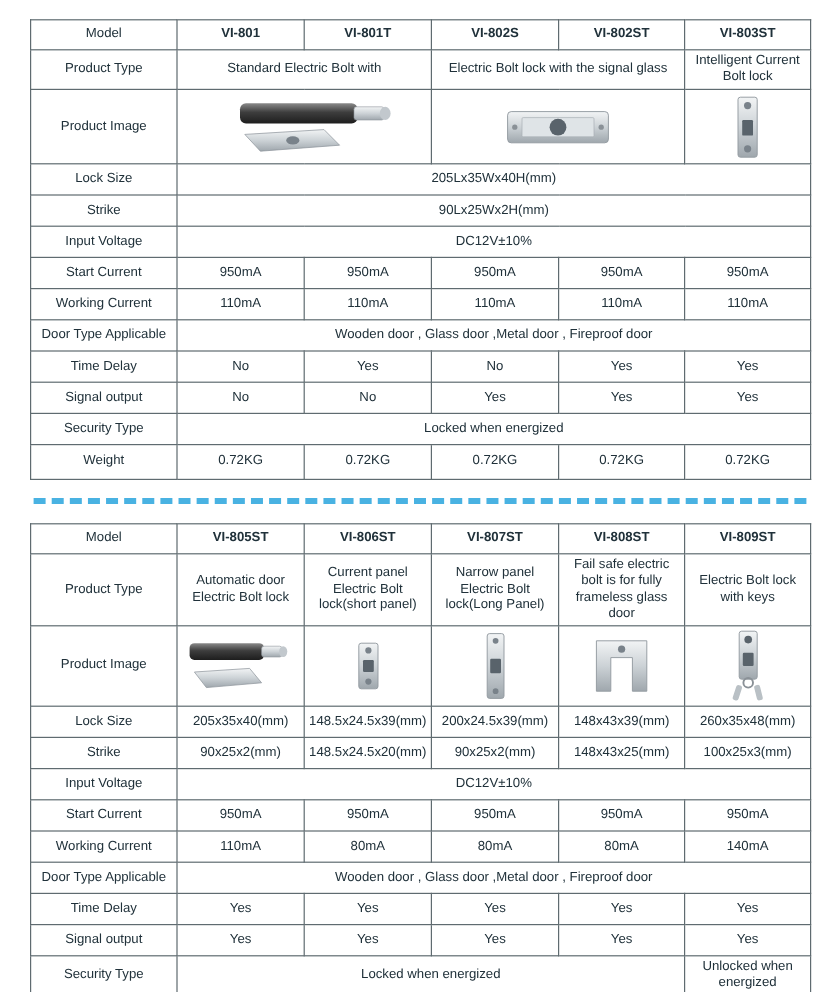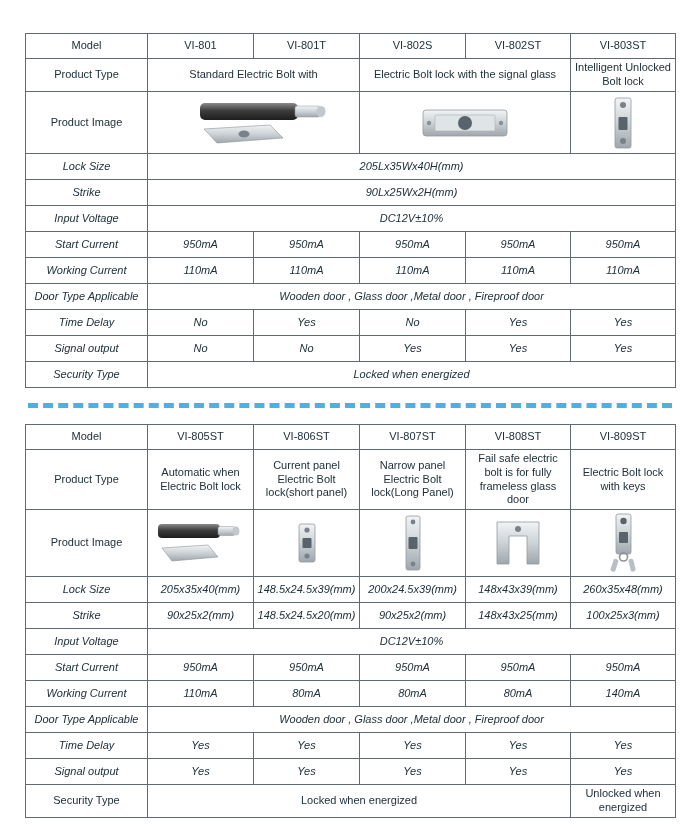--- a/index.html
+++ b/index.html
@@ -1,27 +1,27 @@
 <!DOCTYPE html>
 <html><head>
 <meta charset="utf-8">
 <style>
   html,body{margin:0;padding:0;background:#ffffff;}
   body{width:700px;height:827px;font-family:"Liberation Sans",sans-serif;}
-  .page{box-sizing:border-box;width:700px;height:827px;padding:33px 25px 10px 25px;background:#fff;}
+  .page{box-sizing:border-box;width:700px;height:827px;padding:16px 25px 10px 25px;background:#fff;}
   table.spec{border-collapse:collapse;table-layout:fixed;width:650px;background:#fff;}
   table.spec td{border:1px solid #5f6b70;text-align:center;vertical-align:middle;
     padding:2px 3px;font-size:11px;color:#20313a;background:#fff;overflow:hidden;line-height:1.25;}
   td.lbl{background:#c2e5f2;font-size:11.5px;color:#14333f;white-space:nowrap;}
-  td.hdr{background:#c2e5f2;font-weight:normal;font-size:12px;color:#0e2f3d;}
+  td.hdr{background:#c2e5f2;font-weight:bold;font-size:12px;color:#0e2f3d;}
   td.tl{text-align:left;padding-left:6px;}
   tr.r-model{height:25px;}
   tr.r-ptype1{height:33px;}
   tr.r-pimg1{height:62px;}
-  tr.r-std{height:26px;font-style:italic;}
+  tr.r-std{height:26px;}
   tr.r-weight{height:29px;}
   tr.r-ptype2{height:42px;}
   tr.r-pimg2{height:66px;}
   tr.r-sec2{height:31px;}
   .divider{border-top:5px dashed #49b2e2;margin:15px 3px 16px 3px;height:0;}
   td svg{display:block;margin:0 auto;}
 </style>
 </head>
 <body>
 
@@ -57,21 +57,21 @@
         <td class="hdr">VI-801</td>
         <td class="hdr">VI-801T</td>
         <td class="hdr">VI-802S</td>
         <td class="hdr">VI-802ST</td>
         <td class="hdr">VI-803ST</td>
       </tr>
       <tr class="r-ptype1">
         <td class="lbl">Product Type</td>
         <td colspan="2">Standard Electric Bolt with</td>
         <td colspan="2">Electric Bolt lock with the signal glass</td>
-        <td class="tl">Intelligent Unlocked Bolt lock</td>
+        <td class="tl">Intelligent Current Bolt lock</td>
       </tr>
       <tr class="r-pimg1">
         <td class="lbl">Product Image</td>
         <td colspan="2">
           <svg width="176" height="54" viewBox="0 0 176 54">
             <rect x="34" y="7" width="98" height="17" rx="5" fill="url(#gDark)"></rect>
             <rect x="129" y="10" width="25" height="11" rx="2" fill="url(#gMetal)" stroke="#8d949a" stroke-width="0.5"></rect>
             <ellipse cx="155" cy="15.5" rx="4.5" ry="5.5" fill="#c2c8cd"></ellipse>
             <polygon points="38,33 104,29 117,42 51,47" fill="url(#gMetal)" stroke="#8d949a" stroke-width="0.6"></polygon>
             <ellipse cx="78" cy="38" rx="5.5" ry="3.5" fill="#79828a"></ellipse>
@@ -140,20 +140,28 @@
         <td>No</td>
         <td>No</td>
         <td>Yes</td>
         <td>Yes</td>
         <td>Yes</td>
       </tr>
       <tr class="r-std">
         <td class="lbl">Security Type</td>
         <td colspan="5">Locked when energized</td>
       </tr>
+      <tr class="r-weight">
+        <td class="lbl">Weight</td>
+        <td>0.72KG</td>
+        <td>0.72KG</td>
+        <td>0.72KG</td>
+        <td>0.72KG</td>
+        <td>0.72KG</td>
+      </tr>
     </tbody>
   </table>
 
   <div class="divider"></div>
 
   <table class="spec">
     <colgroup>
       <col style="width:122px">
         <col style="width:106px">
         <col style="width:106px">
@@ -165,21 +173,21 @@
       <tr class="r-model">
         <td class="lbl">Model</td>
         <td class="hdr">VI-805ST</td>
         <td class="hdr">VI-806ST</td>
         <td class="hdr">VI-807ST</td>
         <td class="hdr">VI-808ST</td>
         <td class="hdr">VI-809ST</td>
       </tr>
       <tr class="r-ptype2">
         <td class="lbl">Product Type</td>
-        <td>Automatic when Electric Bolt lock</td>
+        <td>Automatic door Electric Bolt lock</td>
         <td>Current panel Electric Bolt lock(short panel)</td>
         <td>Narrow panel Electric Bolt lock(Long Panel)</td>
         <td class="tl">Fail safe electric bolt is for fully frameless glass door</td>
         <td>Electric Bolt lock with keys</td>
       </tr>
       <tr class="r-pimg2">
         <td class="lbl">Product Image</td>
         <td>
           <svg width="98" height="58" viewBox="0 0 98 58">
             <rect x="6" y="10" width="62" height="14" rx="4" fill="url(#gDark)"></rect>

